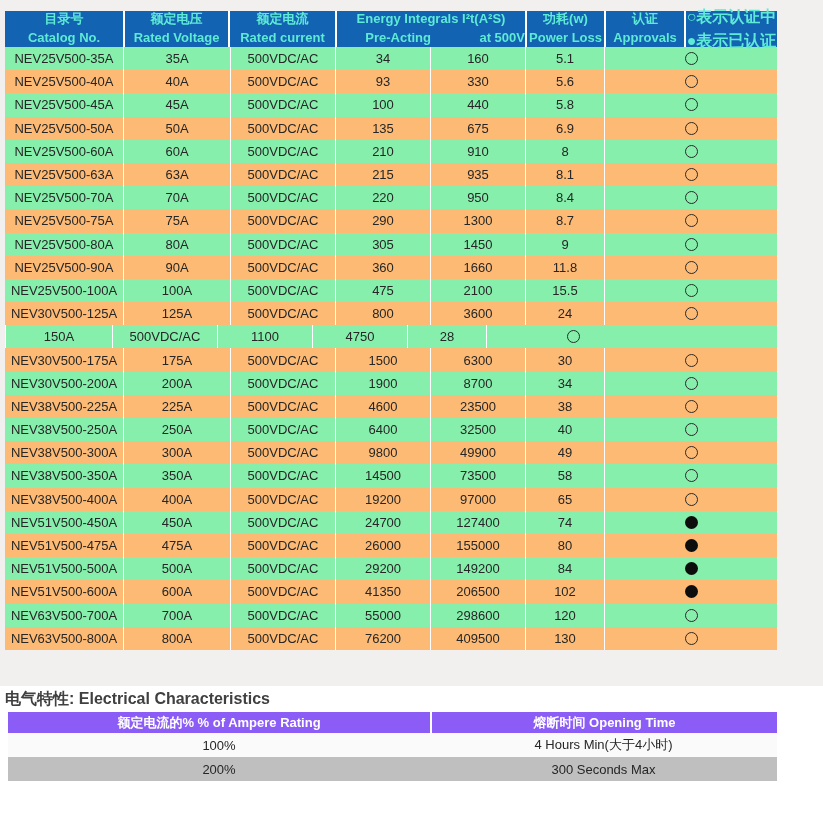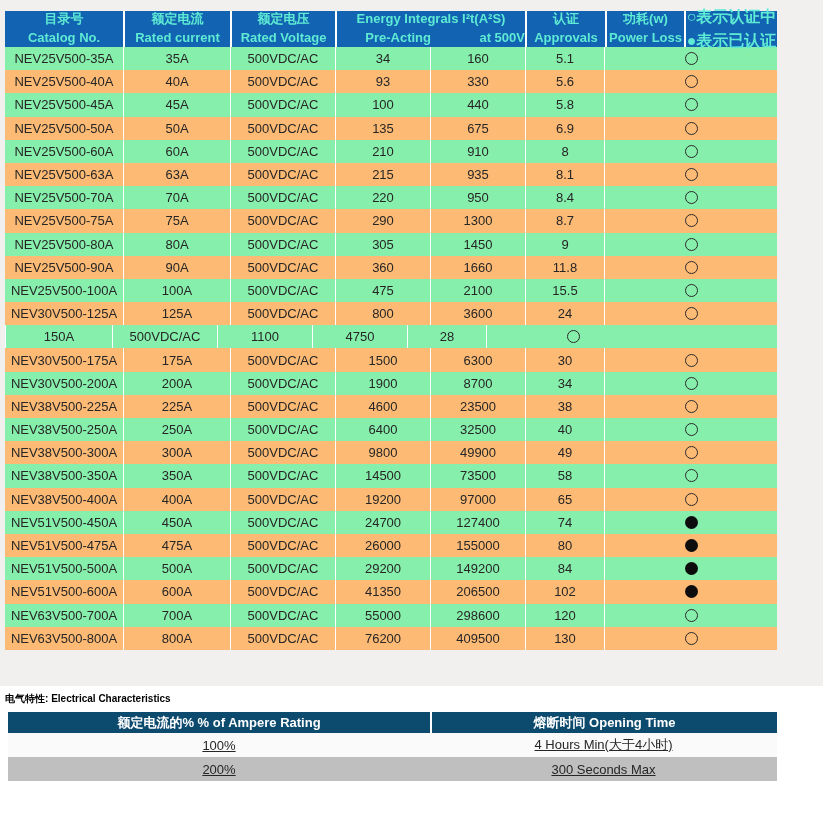--- a/index.html
+++ b/index.html
@@ -59,79 +59,79 @@
   .c-pow{width:79px;border-left:1.5px solid #fff}
   .c-status{width:173px;border-left:1.5px solid #fff}
   .dot{display:inline-block;border-radius:50%;}
   .dot.open{width:11px;height:11px;border:1.5px solid #2a2a2a;background:transparent;}
   .dot.filled{width:13px;height:13px;background:#0d0d0d;}
   
   .section2{
     position:absolute;left:5px;top:691px;width:772px;
   }
   .s2-heading{
-    font-size:10px;font-weight:bold;color:#000000;
+    font-size:16px;font-weight:bold;color:#404040;
     height:16px;line-height:16px;
   }
   .table2{
     margin-left:3px;margin-top:5px;width:769px;
     font-size:13px;color:#262626;
   }
   .t2head{
     display:flex;height:21px;
-    background:#0c4a6e;color:#ffffff;font-weight:bold;
+    background:#8b5cf6;color:#ffffff;font-weight:bold;
   }
   .t2hcell{
     display:flex;align-items:center;justify-content:center;
     box-sizing:border-box;font-size:13px;
   }
   .t2-c1{width:422px}
   .t2-c2{width:347px;border-left:2px solid #ffffff}
   .t2body .trow2{display:flex;height:24px;align-items:center;}
   .t2body .trow2.odd{background:#fafafa;}
   .t2body .trow2.even{background:#bfbfbf;}
   .t2cell{
     box-sizing:border-box;height:100%;
-    display:flex;align-items:center;justify-content:center;white-space:nowrap;text-decoration:underline;
+    display:flex;align-items:center;justify-content:center;white-space:nowrap;
   }
 </style>
 </head>
 <body>
 
 <div class="page">
   <div class="top-panel"></div>
 
   <div class="main-table">
     <div class="thead">
       <div class="hcell h-cat">
         <span>目录号</span>
         <span>Catalog No.</span>
       </div>
+      <div class="hcell h-vol hsep">
+        <span>额定电压</span>
+        <span>Rated Voltage</span>
+      </div>
       <div class="hcell h-cur hsep">
         <span>额定电流</span>
         <span>Rated current</span>
-      </div>
-      <div class="hcell h-vol hsep">
-        <span>额定电压</span>
-        <span>Rated Voltage</span>
       </div>
       <div class="hcell h-energy hsep">
         <span class="en-title">Energy Integrals I²t(A²S)</span>
         <span class="en-subs">
           <span>Pre-Acting</span>
           <span>at 500V</span>
         </span>
       </div>
+      <div class="hcell h-pow hsep">
+        <span>功耗(w)</span>
+        <span>Power Loss</span>
+      </div>
       <div class="hcell h-app hsep">
         <span>认证</span>
         <span>Approvals</span>
-      </div>
-      <div class="hcell h-pow hsep">
-        <span>功耗(w)</span>
-        <span>Power Loss</span>
       </div>
       <div class="hcell h-leg hsep">
         <span>○表示认证中</span>
         <span>●表示已认证</span>
       </div>
     </div>
     <div class="tbody">
         <div class="trow odd">
           <div class="tcell c-cat">NEV25V500-35A</div>
           <div class="tcell c-cur">35A</div>

